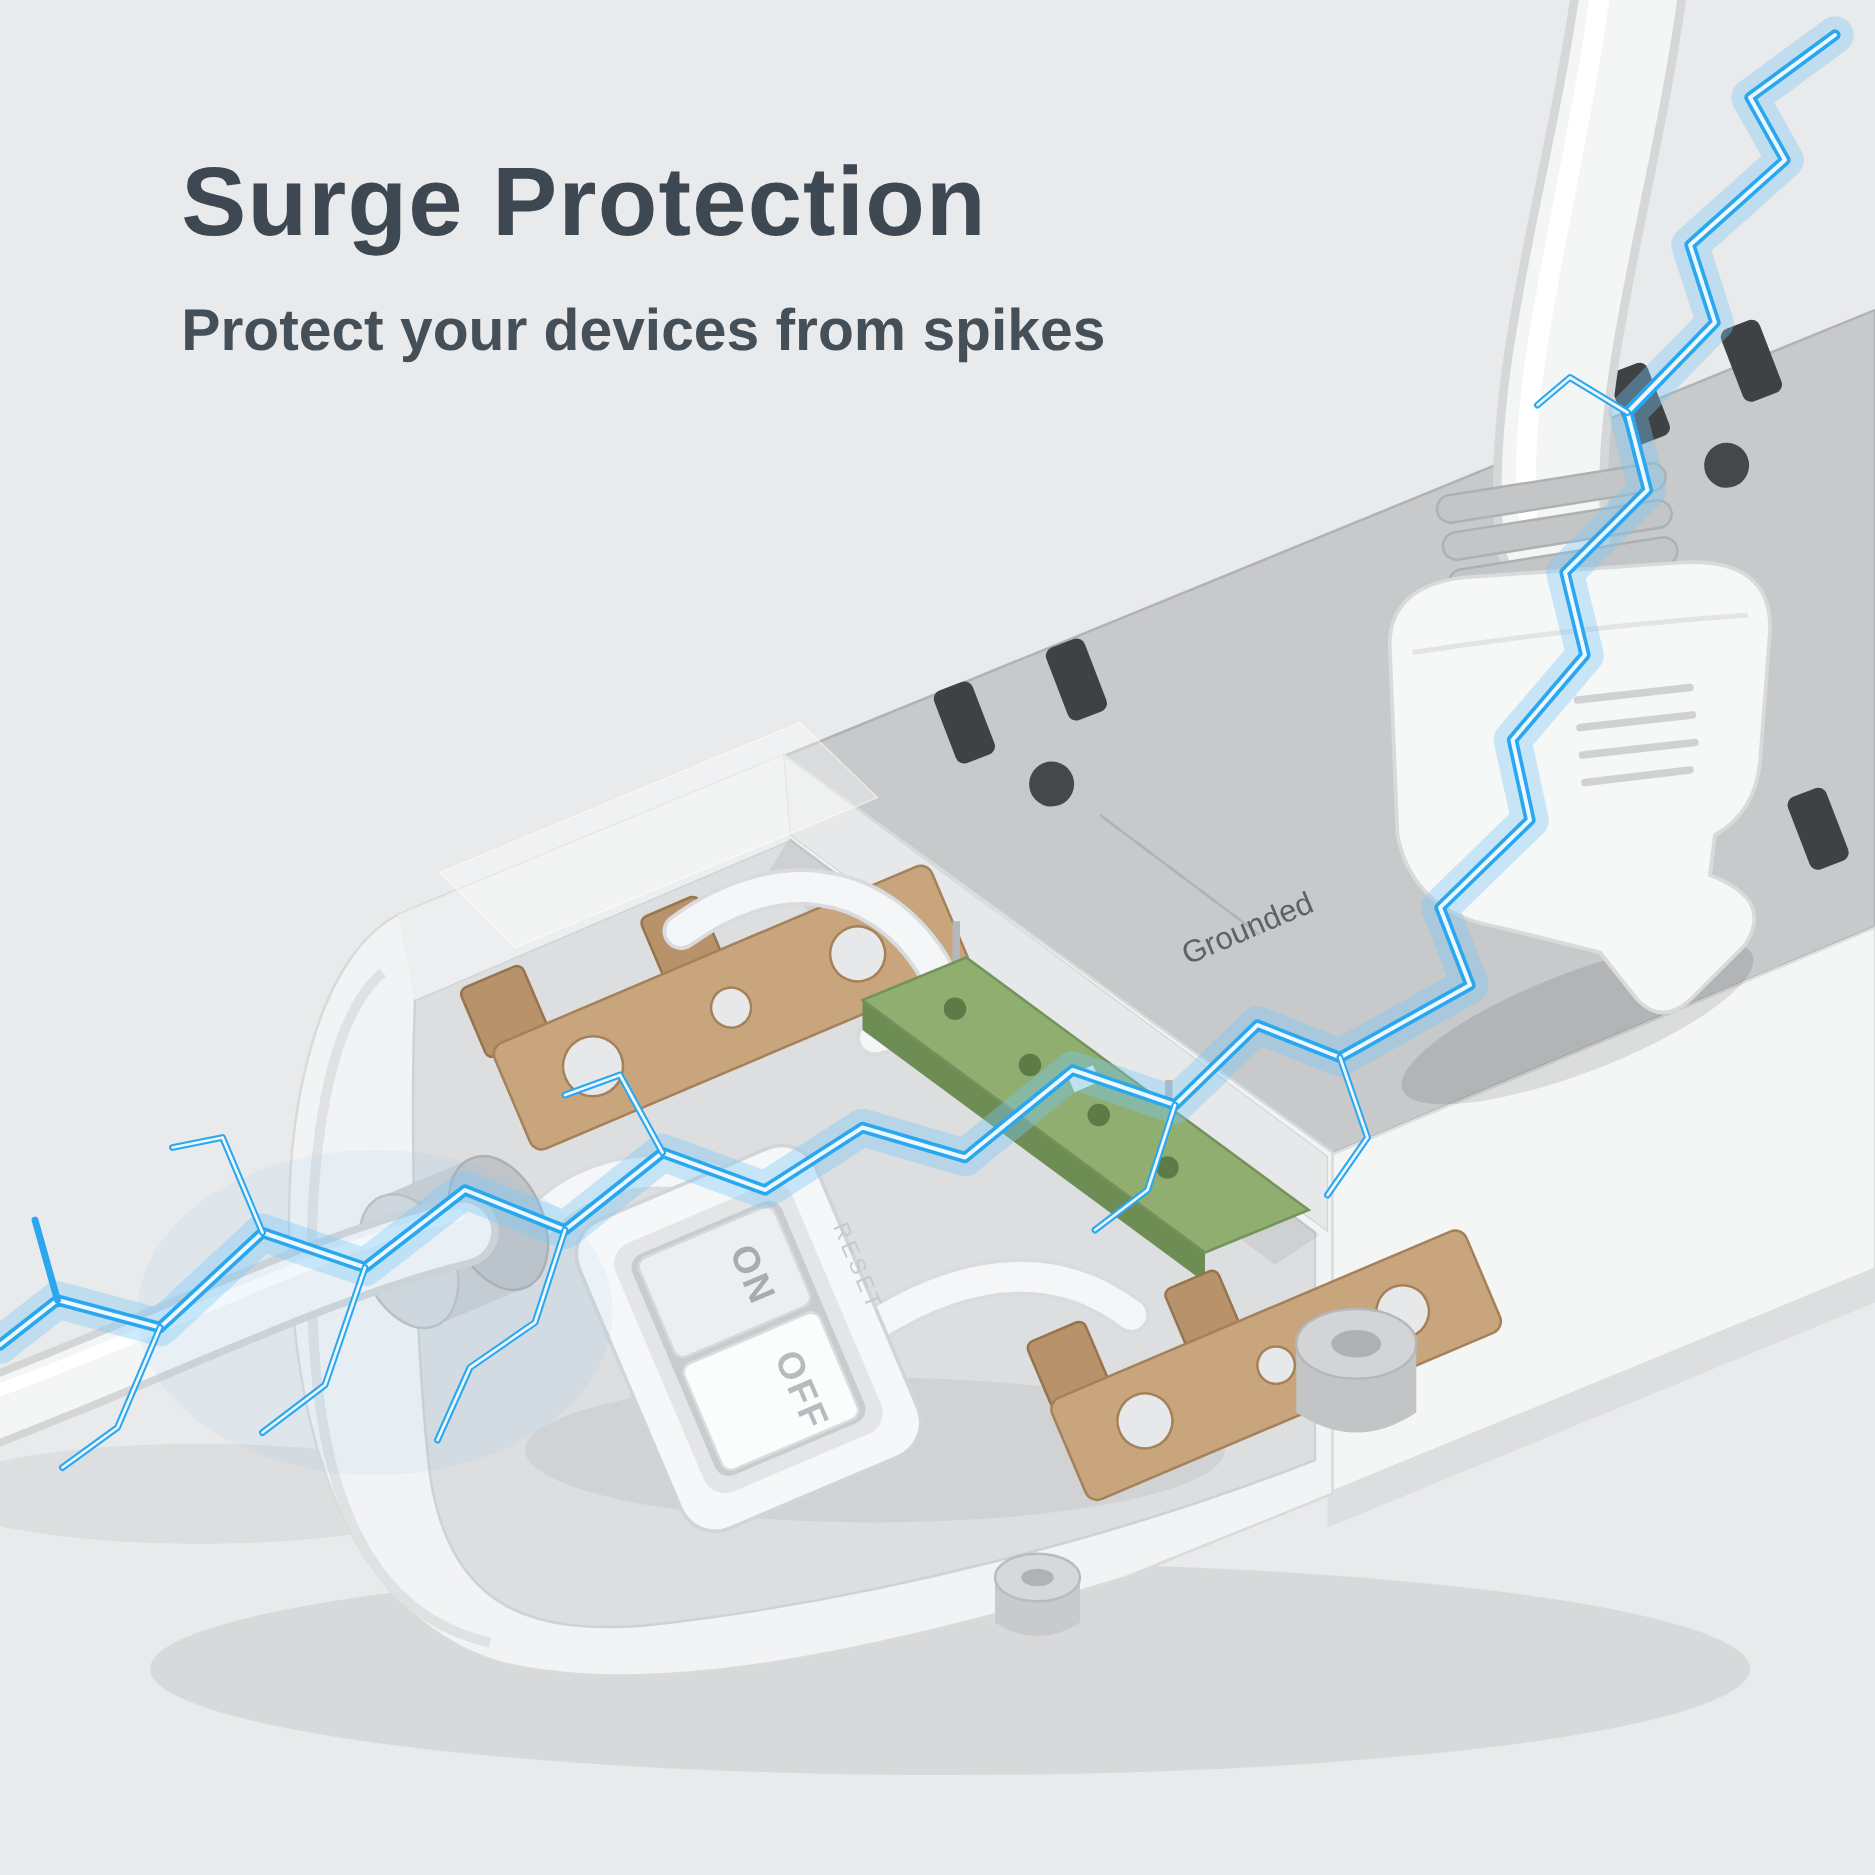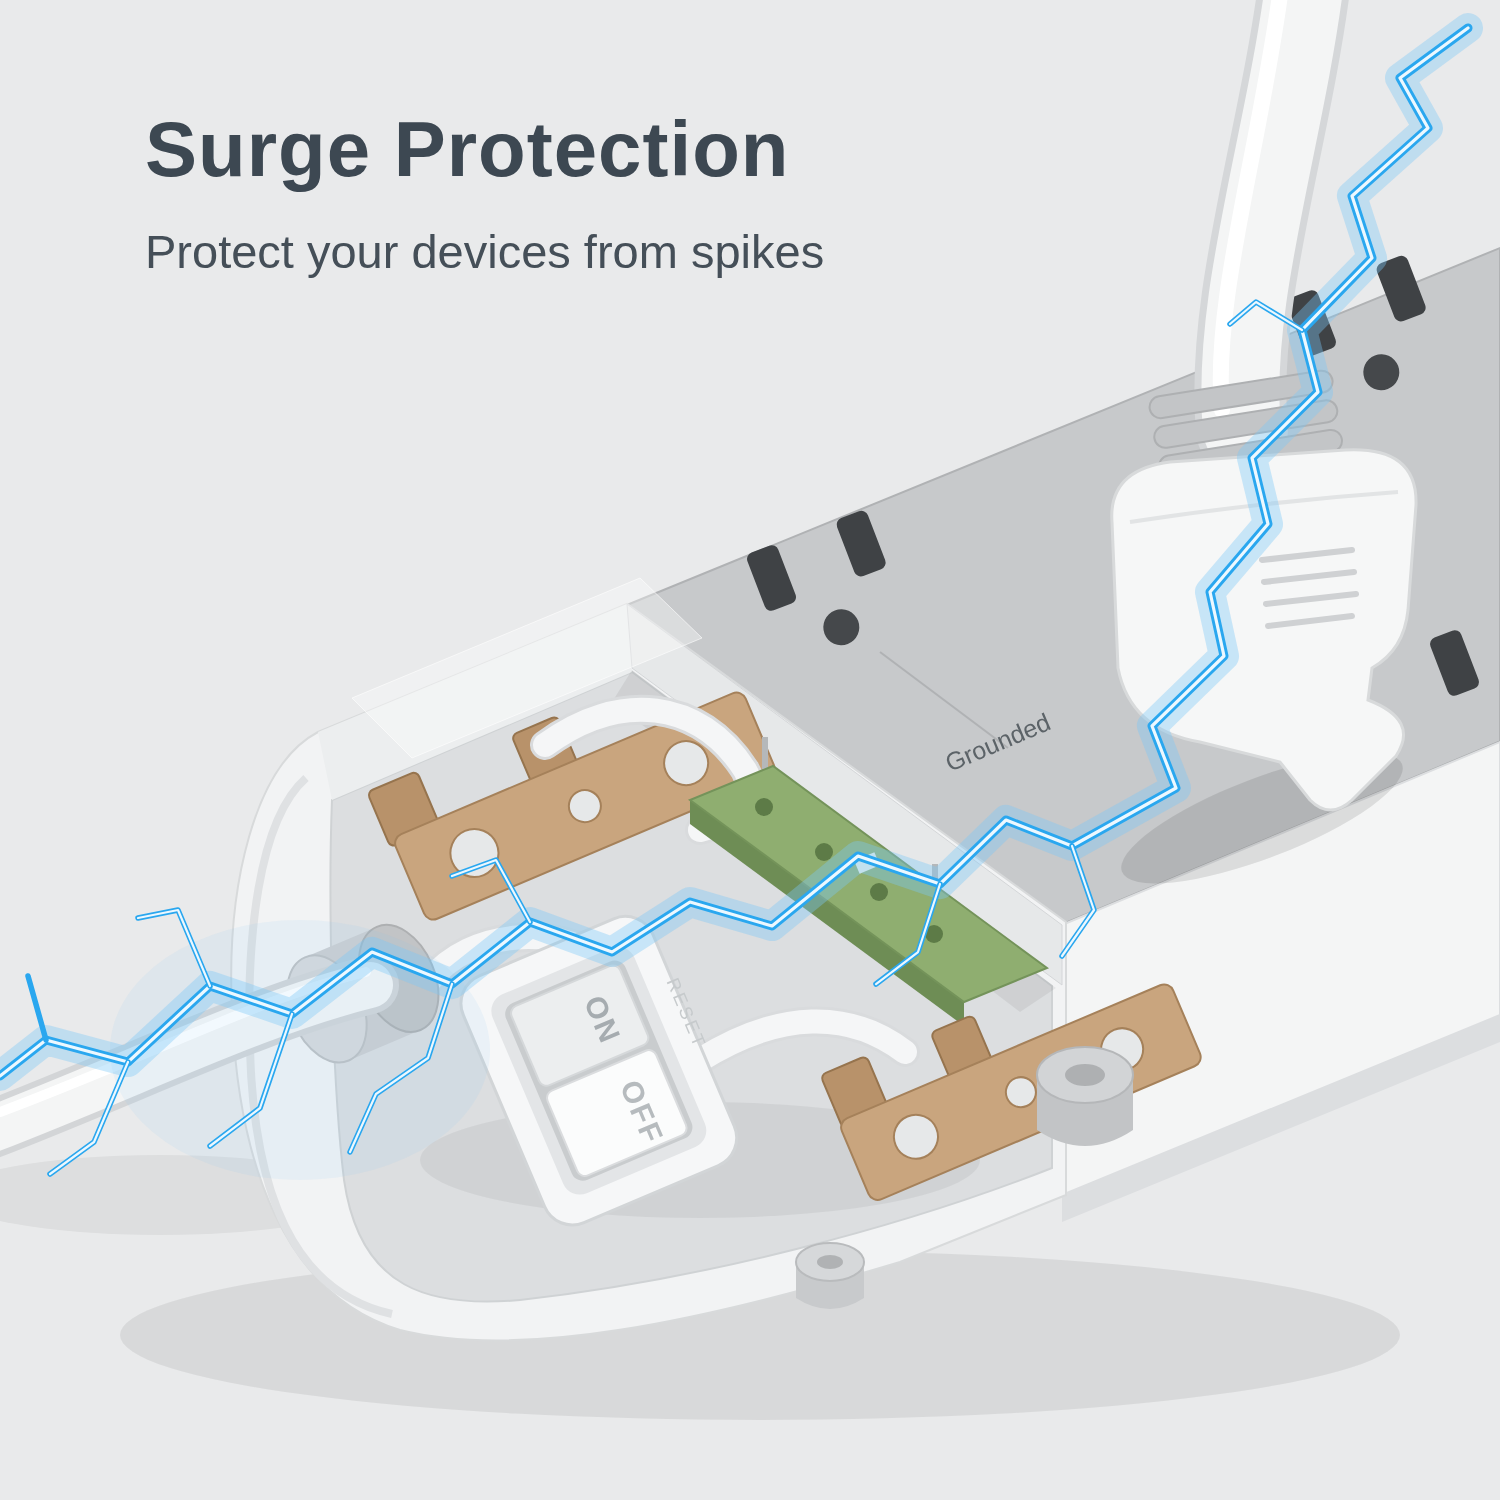--- a/index.html
+++ b/index.html
@@ -1,21 +1,21 @@
 <!DOCTYPE html>
 <html><head>
 <meta charset="utf-8">
 <style>
   html,body{margin:0;padding:0;background:#e9eaeb;}
   .canvas{position:relative;width:1500px;height:1500px;background:#e9eaeb;overflow:hidden;
           font-family:"Liberation Sans",sans-serif;}
   .scene{position:absolute;left:0;top:0;z-index:1;}
   .heading{position:absolute;left:145px;top:104px;z-index:2;}
-  .heading h1{margin:0 0 28px 0;font-size:78px;font-weight:700;color:#3d4852;letter-spacing:1px;}
-  .heading .sub{font-size:47px;color:#454f58;line-height:1.24;font-weight:400;}
+  .heading h1{margin:12px 0 28px 0;font-size:78px;font-weight:700;color:#3d4852;letter-spacing:1px;}
+  .heading .sub{font-size:47px;color:#454f58;line-height:1.24;font-weight:700;}
   text{font-family:"Liberation Sans",sans-serif;}
 </style>
 </head>
 <body>
 
 <div class="canvas">
 
   <div class="heading">
     <h1>Surge Protection</h1>
     <div class="sub">Protect your devices from spikes</div>

